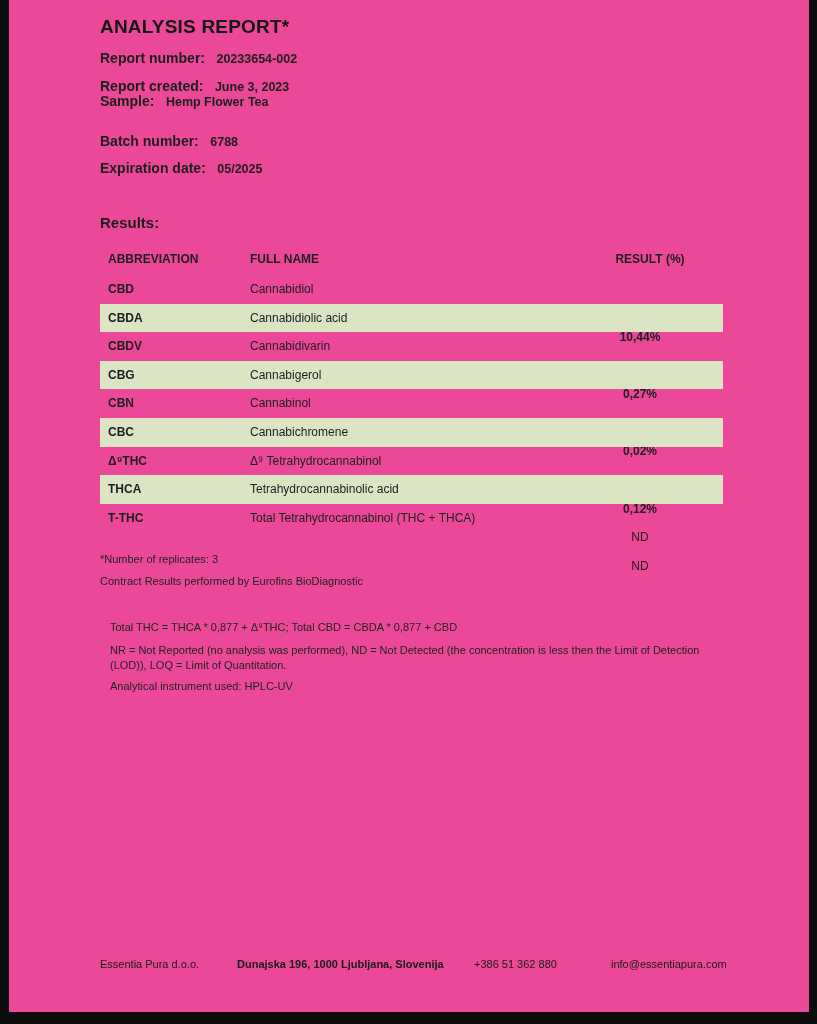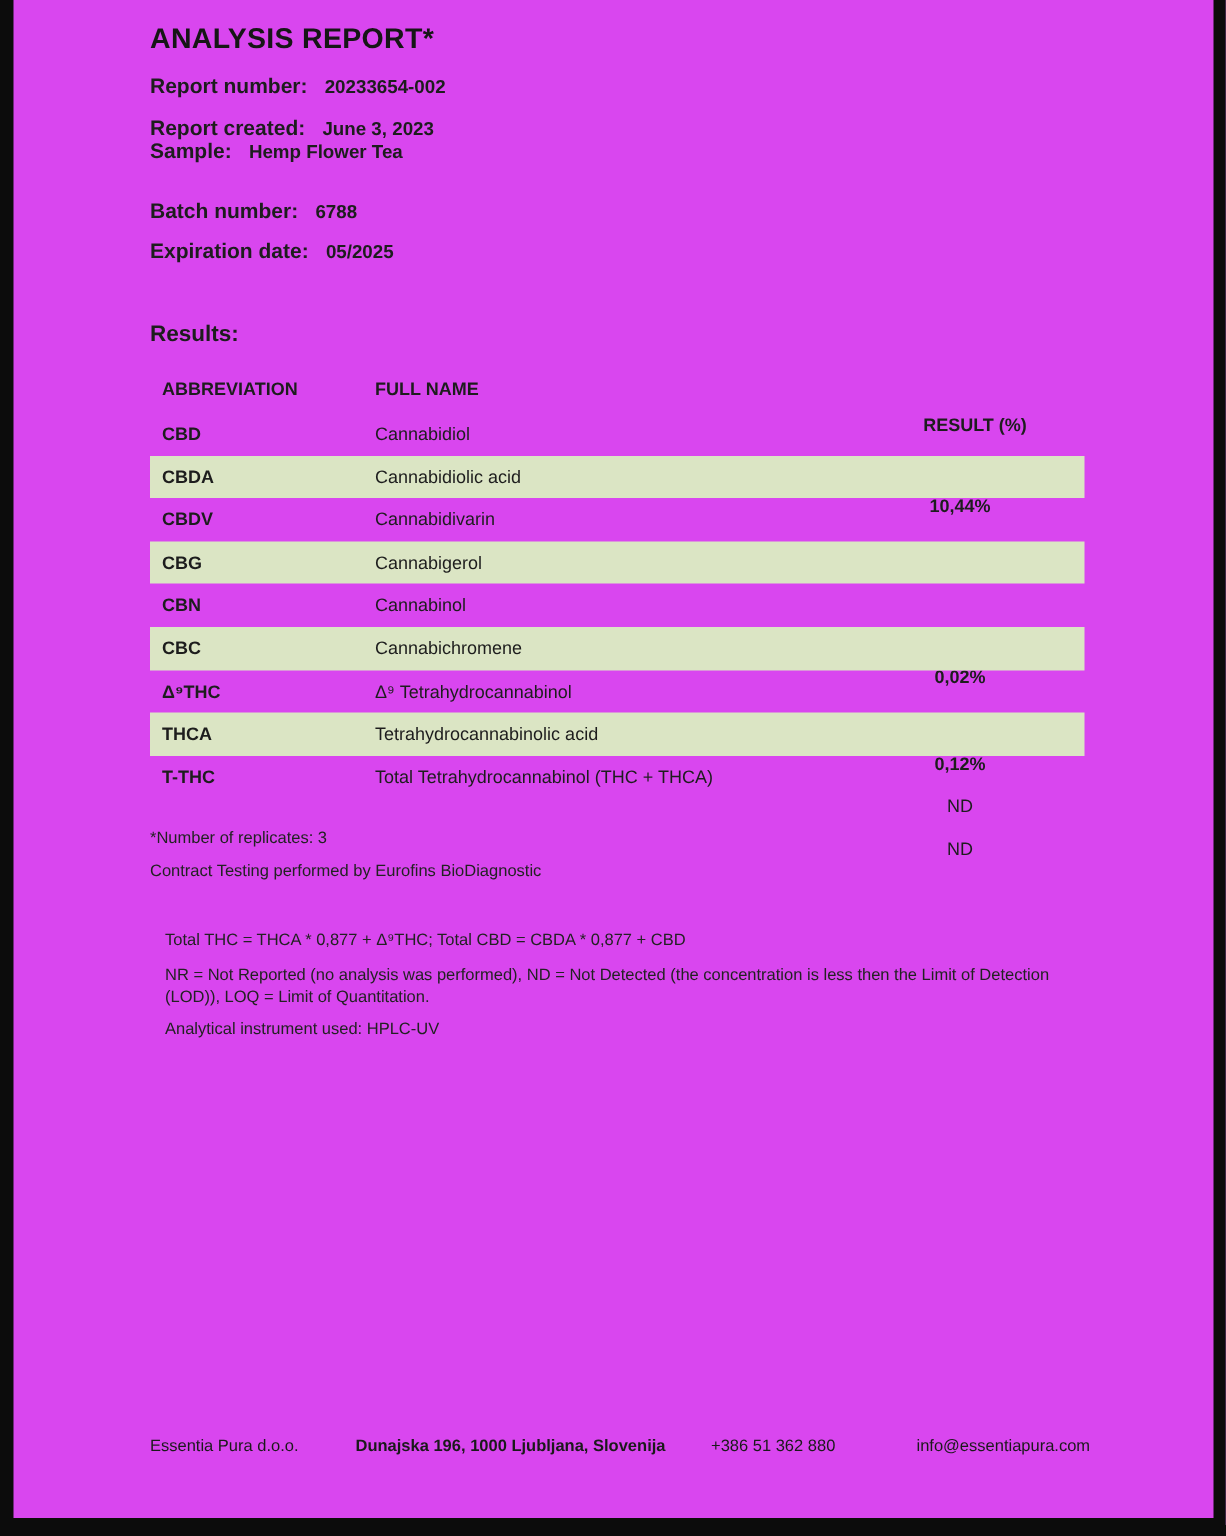--- a/index.html
+++ b/index.html
@@ -8,21 +8,21 @@
     position:relative;
     width:817px; height:1024px;
     background:#0c0c0c;
     font-family:"Liberation Sans","DejaVu Sans",sans-serif;
     color:#1d1d1d;
     overflow:hidden;
   }
   .page {
     position:absolute;
     left:9px; top:0; right:8px; bottom:12px;
-    background:#d946ef;
+    background:#ec4899;
     padding-left:35px;
   }
   .page-title {
     position:absolute; left:91px; top:16px;
     margin:0;
     font-size:19px; font-weight:bold; letter-spacing:0.2px;
     color:#161616;
   }
   .meta-line { position:absolute; left:91px; white-space:nowrap; }
   .meta-line .label { font-size:14px; font-weight:bold; }
@@ -41,21 +41,21 @@
     width:623px;
   }
   .thead { position:relative; height:26px; }
   .thead span {
     position:absolute; top:0;
     font-size:12px; font-weight:bold; line-height:20px;
     white-space:nowrap;
   }
   .col-abbr   { left:8px; }
   .col-name   { left:150px; }
-  .thead .col-result { left:440px; width:220px; text-align:center;margin-top:24px; }
+  .thead .col-result { left:440px; width:220px; text-align:center; }
   .trow {
     position:relative; height:28.6px;
   }
   .trow:nth-child(odd) { background:#dbe5c4; }
   .trow span {
     position:absolute; top:0;
     font-size:12px; line-height:28.6px; white-space:nowrap;
   }
   .trow .col-abbr { font-weight:bold; }
   .trow .col-result { left:430px; width:220px; text-align:center;margin-top:48px; }
@@ -126,20 +126,21 @@
         <span class="col-result bold">10,44%</span>
       </div>
       <div class="trow">
         <span class="col-abbr">CBDA</span>
         <span class="col-name">Cannabidiolic acid</span>
         <span class="col-result">ND</span>
       </div>
       <div class="trow">
         <span class="col-abbr">CBDV</span>
         <span class="col-name">Cannabidivarin</span>
+        <span class="col-result bold">0,27%</span>
       </div>
       <div class="trow">
         <span class="col-abbr">CBG</span>
         <span class="col-name">Cannabigerol</span>
         <span class="col-result bold">1,23%</span>
       </div>
       <div class="trow">
         <span class="col-abbr">CBN</span>
         <span class="col-name">Cannabinol</span>
         <span class="col-result bold">0,02%</span>
@@ -160,21 +161,21 @@
         <span class="col-result">ND</span>
       </div>
       <div class="trow">
         <span class="col-abbr">T-THC</span>
         <span class="col-name">Total Tetrahydrocannabinol (THC + THCA)</span>
         <span class="col-result">ND</span>
       </div>
     </div>
 
     <div class="footnote fn-0">*Number of replicates: 3</div>
-    <div class="footnote fn-1">Contract Testing performed by Eurofins BioDiagnostic</div>
+    <div class="footnote fn-1">Contract Results performed by Eurofins BioDiagnostic</div>
 
     <div class="note note-0">Total THC = THCA * 0,877 + Δ⁹THC; Total CBD = CBDA * 0,877 + CBD</div>
     <div class="note note-1">NR = Not Reported (no analysis was performed), ND = Not Detected (the concentration is less then the Limit of Detection (LOD)), LOQ = Limit of Quantitation.</div>
     <div class="note note-2">Analytical instrument used: HPLC-UV</div>
 
     <div class="footer-item footer-company">Essentia Pura d.o.o.</div>
     <div class="footer-item footer-address">Dunajska 196, 1000 Ljubljana, Slovenija</div>
     <div class="footer-item footer-phone">+386 51 362 880</div>
     <div class="footer-item footer-email">info@essentiapura.com</div>
 

